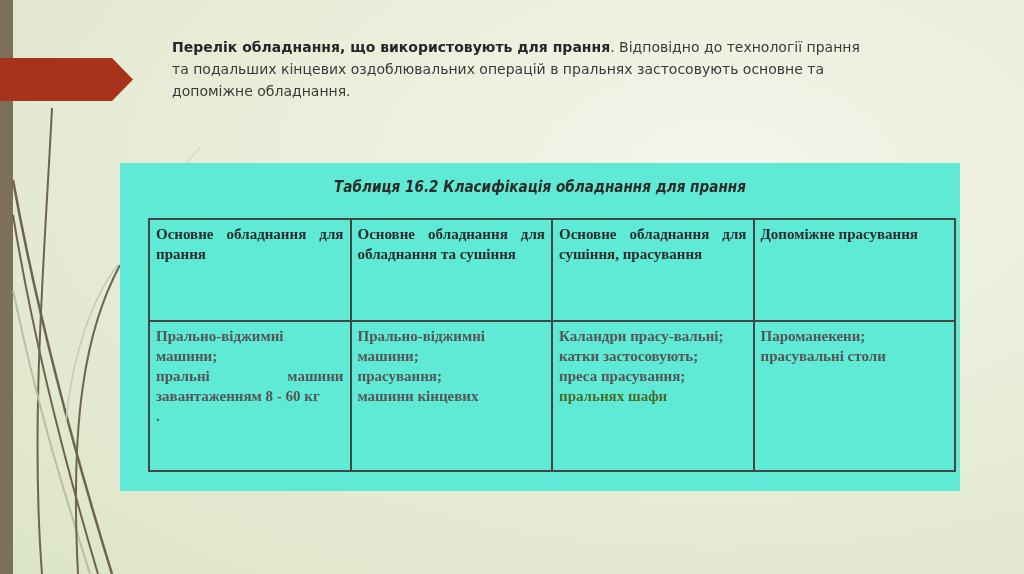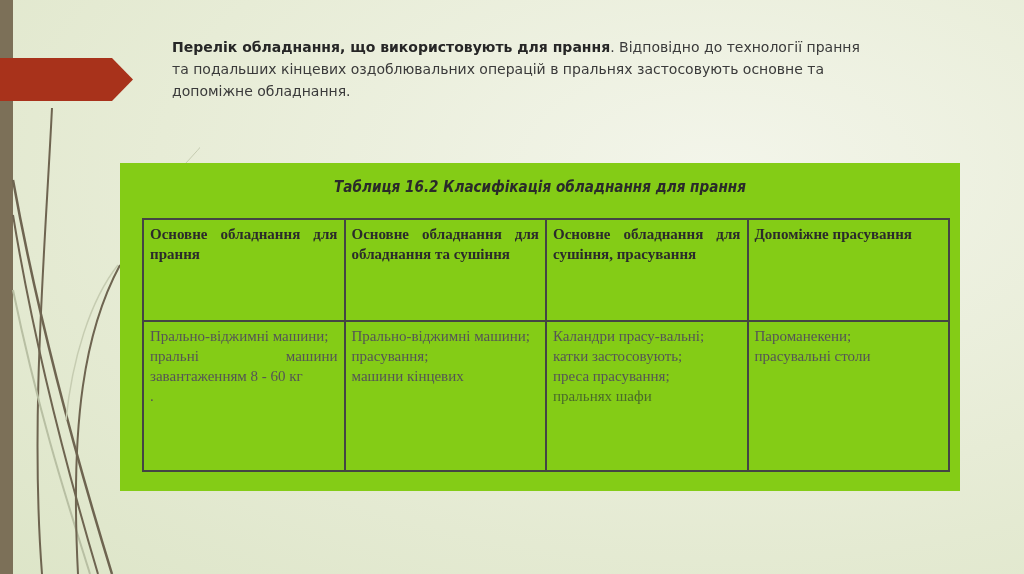--- a/index.html
+++ b/index.html
@@ -18,39 +18,39 @@
     background: #a8321b;
     clip-path: polygon(0 0, 112px 0, 133px 50%, 112px 100%, 0 100%);
   }
   .intro {
     position: absolute; left: 172px; top: 36px; width: 700px;
     font-size: 14px; line-height: 22px; color: #3a3a3a;
   }
   .intro b { color: #262626; }
   .doc-image {
     position: absolute; left: 120px; top: 163px; width: 840px; height: 328px;
-    background: #84cc16;
+    background: #5eead4;
   }
   .table-caption {
     position: absolute; left: 0; width: 840px; top: 14px;
     text-align: center; font-family: "DejaVu Sans", sans-serif;
     font-style: italic; font-weight: bold; font-size: 16px; color: #2a2a2a;
     transform: scaleX(0.85);
   }
   table.classif {
-    position: absolute; left: 22px; top: 55px; width: 808px;
+    position: absolute; left: 28px; top: 55px; width: 808px;
     border-collapse: collapse;
     font-family: "Liberation Serif", serif; font-size: 15px; color: #333;
   }
   table.classif td, table.classif th {
     border: 2px solid #444; vertical-align: top; padding: 4px 6px;
     text-align: justify; line-height: 20px;
   }
   table.classif th { font-weight: bold; height: 92px; color: #2b2b2b; }
-  table.classif td { height: 140px; color: #555; }
+  table.classif td { height: 140px; color: #555; font-weight: bold; }
   .cell-line { display: block; }
   .green { color: #4a6a2a; }
 </style>
 </head>
 <body>
 
 <div class="left-bar"></div>
 
 <svg class="decor" viewBox="0 0 200 574">
   <path d="M52 108 C 45 250, 30 420, 42 574" stroke="#6e6450" stroke-width="2" fill="none"></path>

